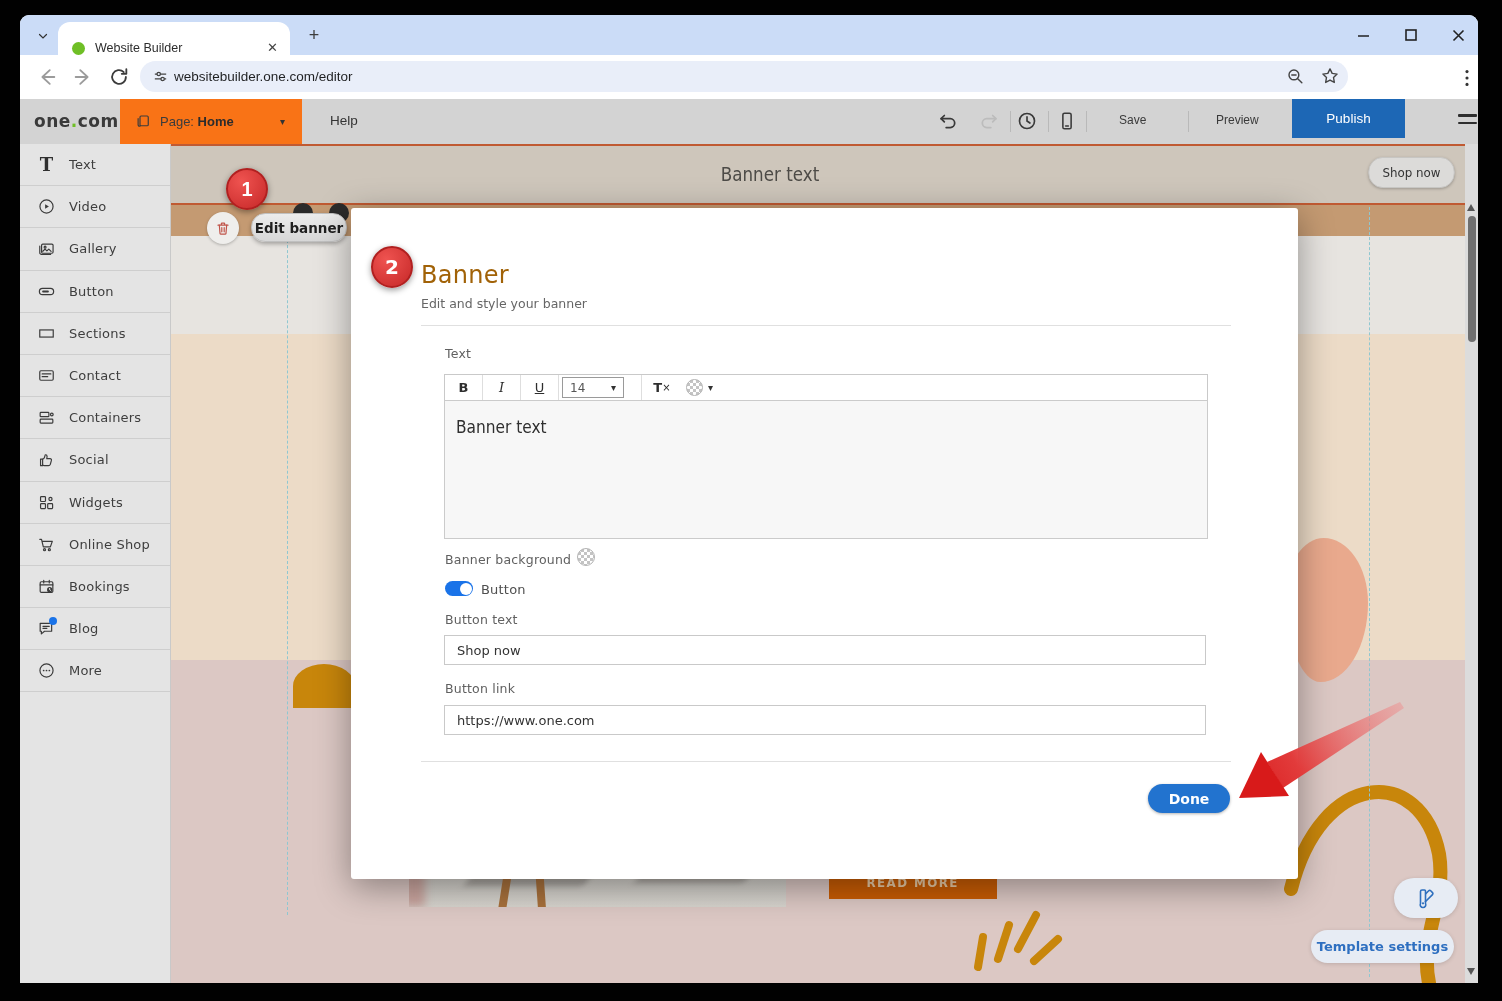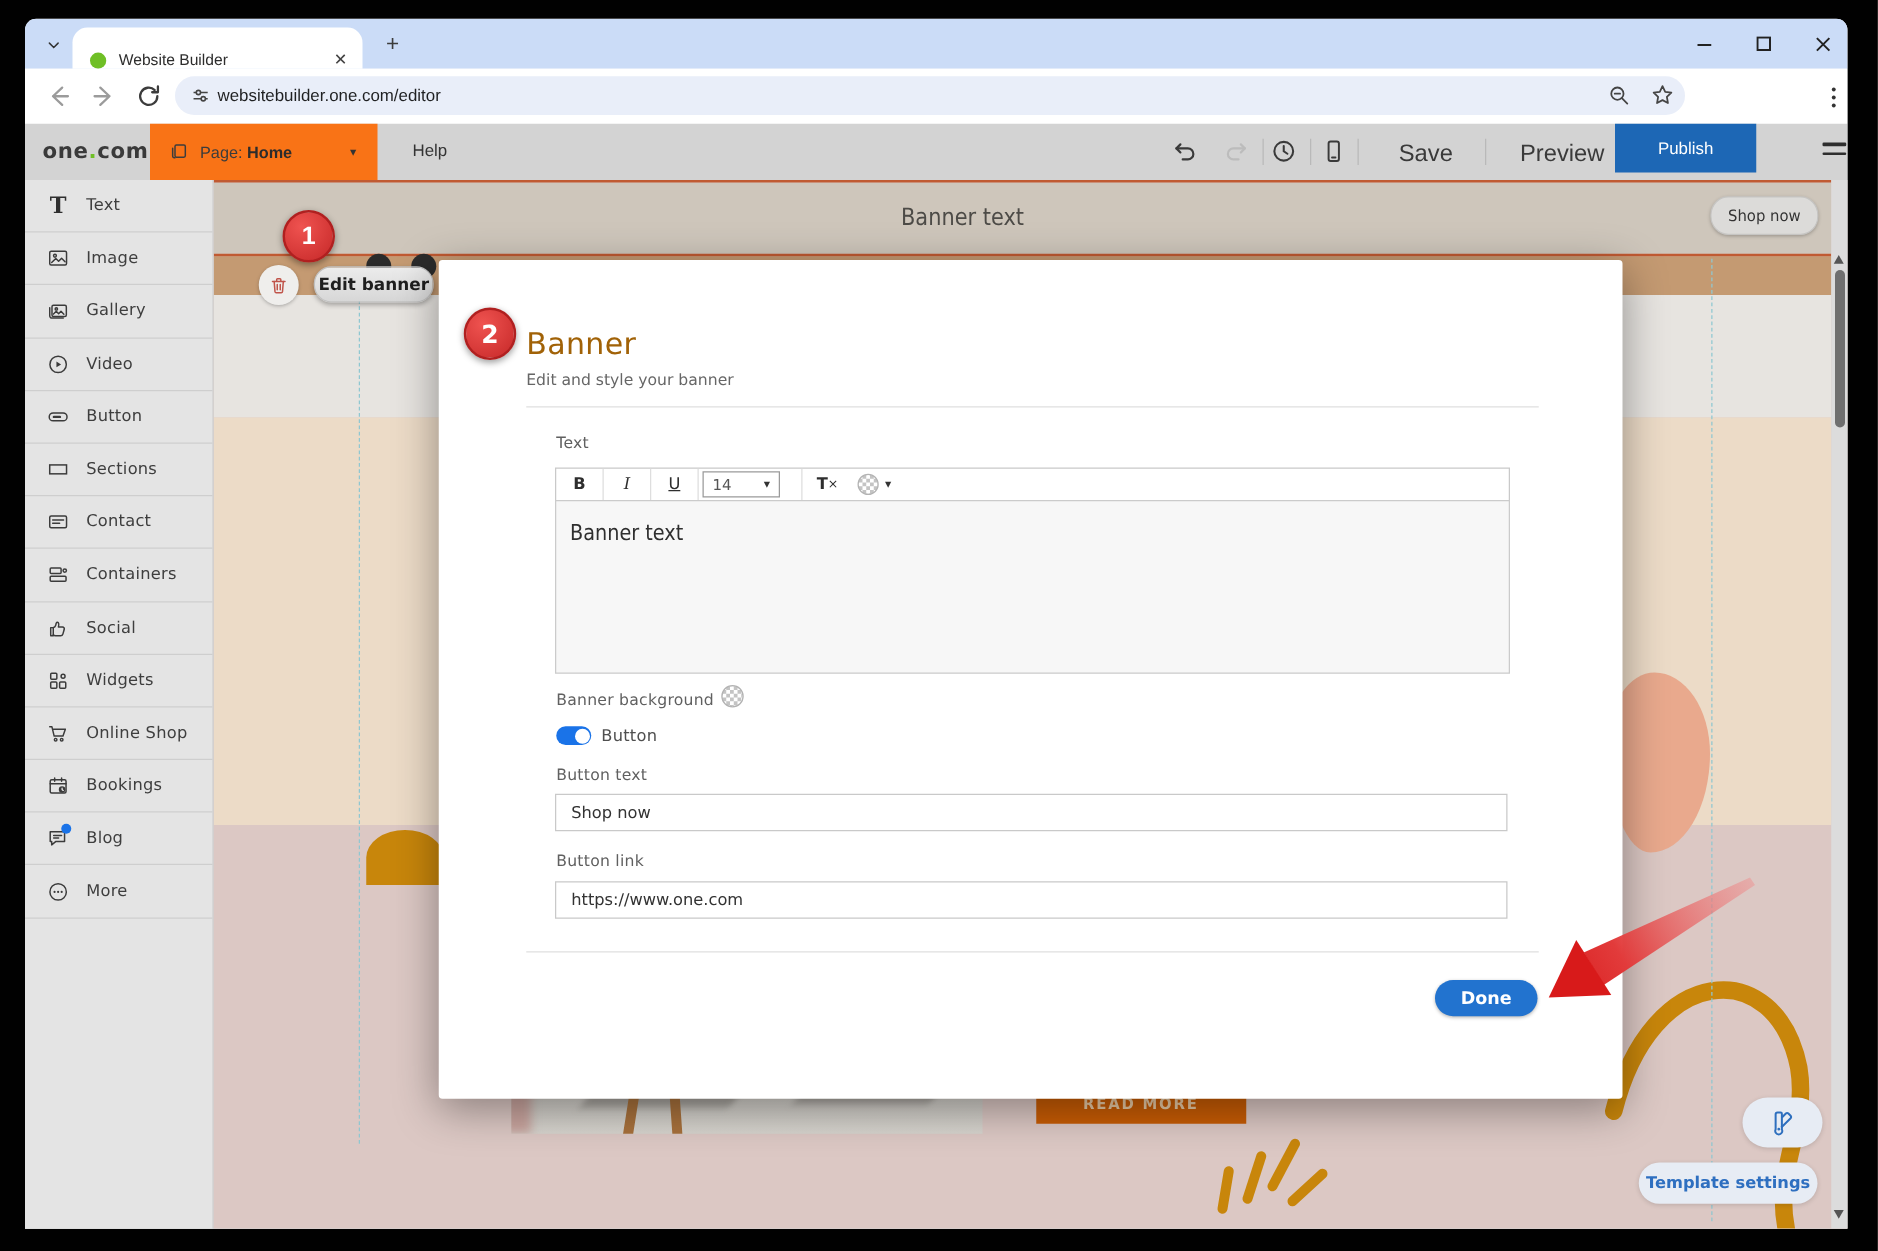--- a/index.html
+++ b/index.html
@@ -30,21 +30,21 @@
   .logo{position:absolute;left:14px;top:12px;font-family:"DejaVu Sans",sans-serif;
         font-weight:bold;font-size:17px;color:#3a3a3a;letter-spacing:.5px;}
   .logo .dot{color:var(--favicon_green);}
   .pageseg{position:absolute;left:100px;top:0;width:182px;height:45px;background:#f97316;
            display:flex;align-items:center;}
   .pagetxt{font-size:13px;color:#3c3c3c;margin-left:8px;}
   .pagetxt b{color:#2c2c2c;}
   .caret{font-size:10px;color:#333;}
   .helptxt{position:absolute;left:310px;top:14px;font-size:13.5px;color:#333;}
   .bb-sep{position:absolute;top:12px;width:1px;height:21px;background:#b9b9b9;}
-  .bb-label{position:absolute;top:14px;font-size:19px;color:#3a3a3a;}
+  .bb-label{position:absolute;top:14px;font-size:12px;color:#3a3a3a;}
   .publish{position:absolute;left:1272px;top:0;width:113px;height:39px;background:var(--publish_blue);
            color:#fff;font-size:13.5px;display:flex;align-items:center;justify-content:center;}
   .burger{position:absolute;left:1438px;top:15px;width:19px;}
   .burger div{height:2.6px;background:#2e2e2e;margin-bottom:5px;border-radius:1px;}
   
   .workspace{position:absolute;left:0;top:129px;width:100%;height:839px;background:#e4e4e4;}
   .sidebar{position:absolute;left:0;top:0;width:150px;height:100%;background:#e4e4e4;border-right:1px solid #c9c9c9;}
   .sbitem{height:41.2px;display:flex;align-items:center;padding-left:17px;gap:13px;
           border-bottom:1px solid #cecece;position:relative;}
   .sbitem span.lbl{font-size:13px;color:#3e3e3e;font-family:"DejaVu Sans",sans-serif;letter-spacing:.2px;}
@@ -235,42 +235,34 @@
   </div>
 
   <div class="workspace">
 
     <div class="sidebar">
       <div class="sbitem">
         <div class="si serifT">T</div>
         <span class="lbl">Text</span>
       </div>
       <div class="sbitem">
-        <svg class="si" viewBox="0 0 24 24" fill="none" stroke="#3b3b3b" stroke-width="1.5" stroke-linecap="round" stroke-linejoin="round">
-              <rect x="3.5" y="5" width="17" height="14" rx="1.5"></rect>
-              <circle cx="8.8" cy="9.6" r="1.4"></circle>
-              <path d="M5.5 16.5 l4.2-4.2 2.8 2.8 3-3 3.5 3.5"></path>
-            </svg>
-        <span class="lbl">Image</span>
+        <svg class="si" viewBox="0 0 24 24" fill="none" stroke="#3b3b3b" stroke-width="1.5">
+              <circle cx="12" cy="12" r="8.3"></circle>
+              <path d="M10.3 9.2 L15 12 l-4.7 2.8 z" fill="#3b3b3b" stroke="none"></path>
+            </svg>
+        <span class="lbl">Video</span>
       </div>
       <div class="sbitem">
         <svg class="si" viewBox="0 0 24 24" fill="none" stroke="#3b3b3b" stroke-width="1.5" stroke-linecap="round" stroke-linejoin="round">
               <rect x="5.8" y="6.5" width="14.5" height="11.5" rx="1.5"></rect>
               <path d="M3.5 9 v8.3 a2.2 2.2 0 0 0 2.2 2.2 h11.5"></path>
               <circle cx="10.2" cy="10.3" r="1.2"></circle>
               <path d="M7.3 15.5 l2.8-2.8 2.4 2.4 2.4-2.4 2.9 2.9"></path>
             </svg>
         <span class="lbl">Gallery</span>
-      </div>
-      <div class="sbitem">
-        <svg class="si" viewBox="0 0 24 24" fill="none" stroke="#3b3b3b" stroke-width="1.5">
-              <circle cx="12" cy="12" r="8.3"></circle>
-              <path d="M10.3 9.2 L15 12 l-4.7 2.8 z" fill="#3b3b3b" stroke="none"></path>
-            </svg>
-        <span class="lbl">Video</span>
       </div>
       <div class="sbitem">
         <svg class="si" viewBox="0 0 24 24" fill="none" stroke="#3b3b3b" stroke-width="1.5">
               <rect x="3" y="8" width="18" height="8" rx="4"></rect>
               <rect x="6.5" y="10.8" width="8.5" height="2.4" rx="1.2" fill="#3b3b3b" stroke="none"></rect>
             </svg>
         <span class="lbl">Button</span>
       </div>
       <div class="sbitem">
         <svg class="si" viewBox="0 0 24 24" fill="none" stroke="#3b3b3b" stroke-width="1.5">

